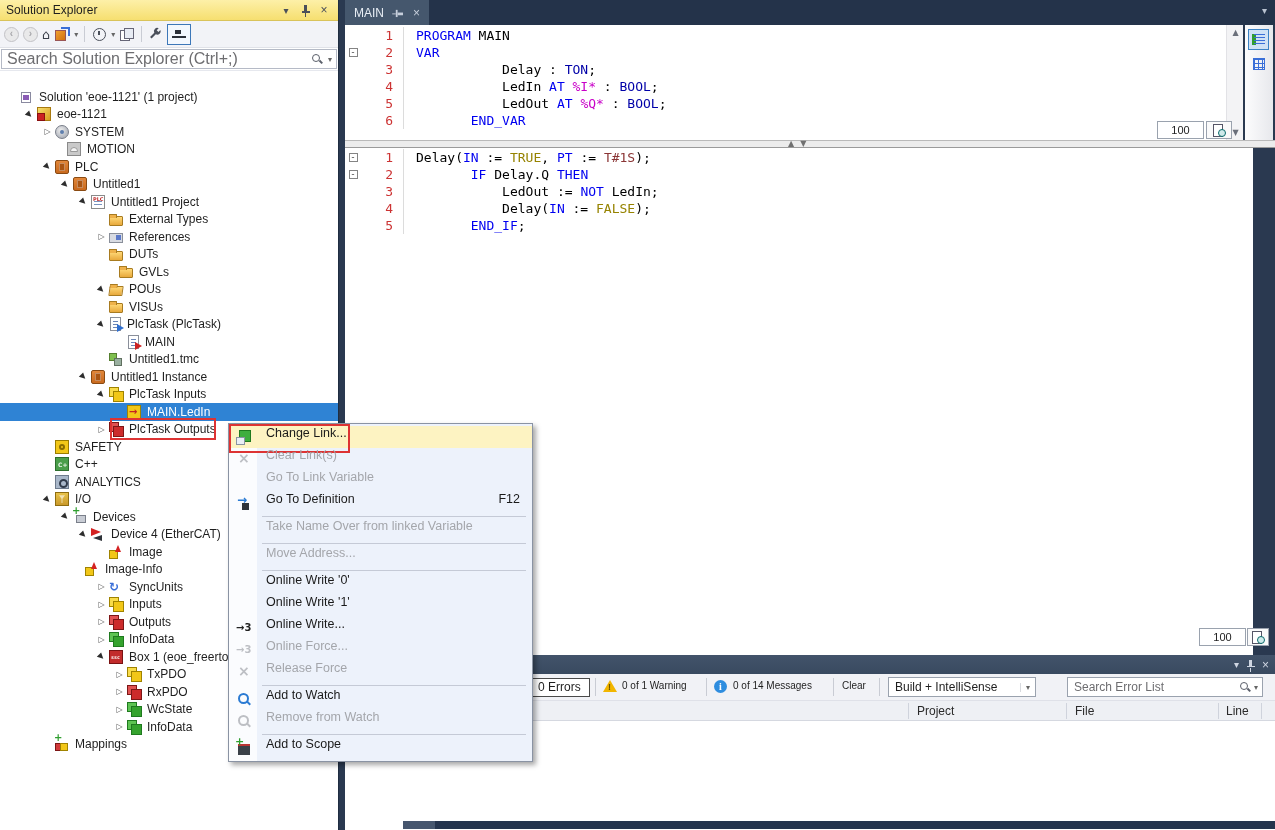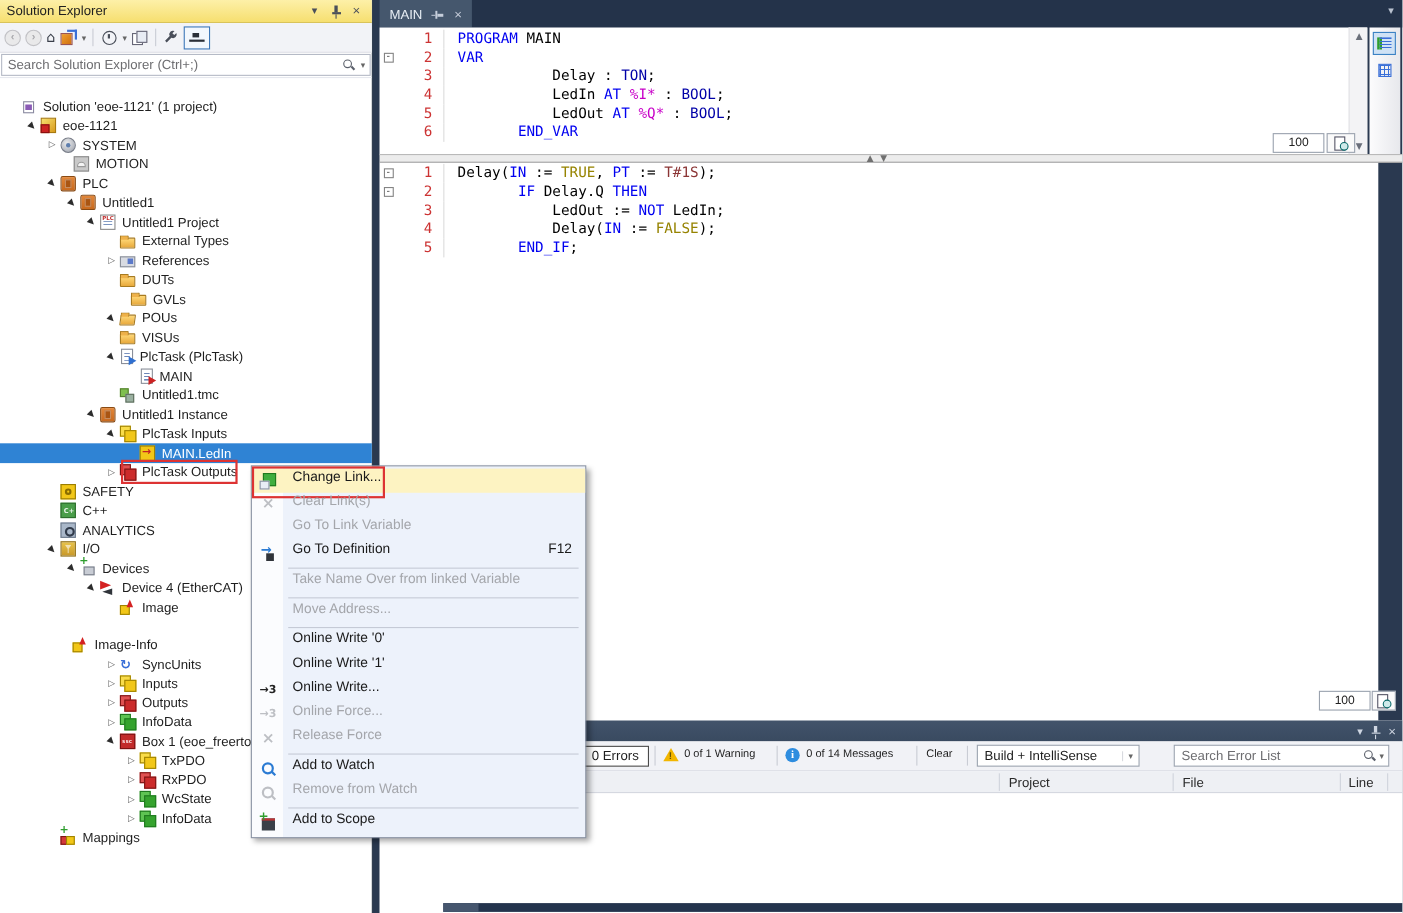--- a/index.html
+++ b/index.html
@@ -25,21 +25,21 @@
   .ic-clock::before{content:"";position:absolute;left:2px;top:1px;width:11px;height:11px;border:1.5px solid #4a4f5a;border-radius:50%}
   .ic-clock::after{content:"";position:absolute;left:7px;top:4px;width:1.5px;height:4px;background:#4a4f5a}
   .ic-sync2::before{content:"";position:absolute;left:1px;top:3px;width:8px;height:9px;background:#fff;border:1px solid #667}
   .ic-sync2::after{content:"";position:absolute;left:5px;top:1px;width:8px;height:9px;background:#e8ecf4;border:1px solid #667}
   .toggle-on{width:24px;height:21px;border:1px solid #3c77b8;background:#f2f7fd;display:flex;align-items:center;justify-content:center}
   .ic-preview{position:relative;width:14px;height:8px}
   .ic-preview::before{content:"";position:absolute;left:0;bottom:0;width:14px;height:2.5px;background:#2a2f38}
   .ic-preview::after{content:"";position:absolute;left:3px;top:0;width:6px;height:4px;background:#2a2f38}
   .se-search{height:23px;border-bottom:1px solid #e6e8ee;display:flex;align-items:stretch}
   .se-search .box{flex:1;display:flex;align-items:center;border:1px solid #b5bac6;margin:1px;background:#fff}
-  .se-search .ph{flex:1;color:#6d6d70;padding-left:5px;font-size:12px}
+  .se-search .ph{flex:1;color:#6d6d70;padding-left:5px;font-size:16px}
   .mag{position:relative;width:13px;height:13px;color:#5a5f6a}
   .mag::before{content:"";position:absolute;left:1px;top:1px;width:6px;height:6px;border:1.5px solid currentColor;border-radius:50%}
   .mag::after{content:"";position:absolute;left:8px;top:8px;width:4px;height:1.5px;background:currentColor;transform:rotate(45deg)}
   .tree{position:absolute;left:0;top:88px;right:0}
   .trow{height:17.5px;display:flex;align-items:center;white-space:nowrap;cursor:default}
   .trow.sel{background:#2f83d4;color:#fff}
   .tw{display:inline-block;width:15px;font-size:8px;color:#5a5a5a;text-align:center;font-family:"DejaVu Sans",sans-serif;flex:none}
   .tw.exp{transform:rotate(45deg);color:#2d2d2d}
   .trow.sel .tw{color:#fff}
   .tl{margin-left:1px}
@@ -344,21 +344,21 @@
         <div class="trow" style="padding-left: 76px;">
           <span class="tw exp">▶</span>
           <span class="ti ic-ecat"></span>
           <span class="tl">Device 4 (EtherCAT)</span>
         </div>
         <div class="trow" style="padding-left: 94px;">
           <span class="tw"></span>
           <span class="ti ic-image"></span>
           <span class="tl">Image</span>
         </div>
-        <div class="trow" style="padding-left: 51px; margin-top: 17px;">
+        <div class="trow" style="padding-left: 70px;">
           <span class="tw"></span>
           <span class="ti ic-image"></span>
           <span class="tl">Image-Info</span>
         </div>
         <div class="trow" style="padding-left: 94px;">
           <span class="tw">▷</span>
           <span class="ti ic-sync"></span>
           <span class="tl">SyncUnits</span>
         </div>
         <div class="trow" style="padding-left: 94px;">

